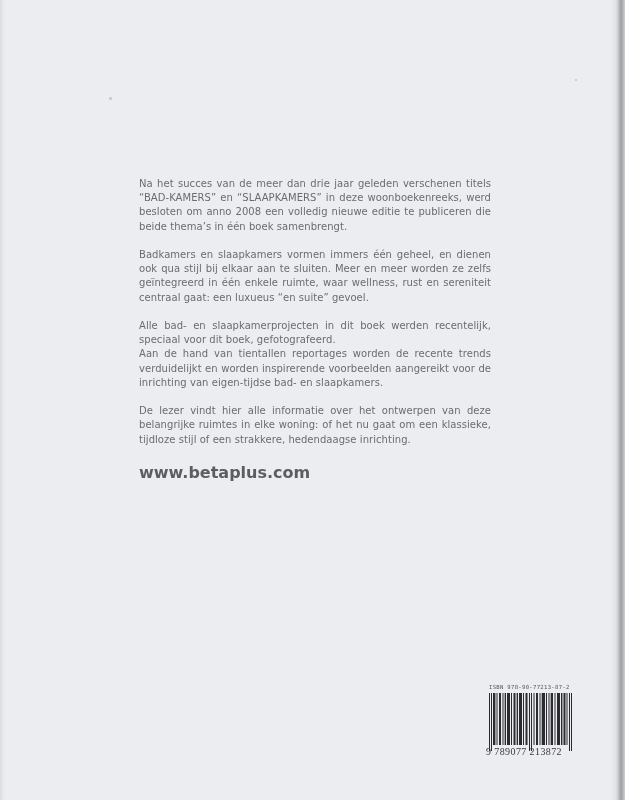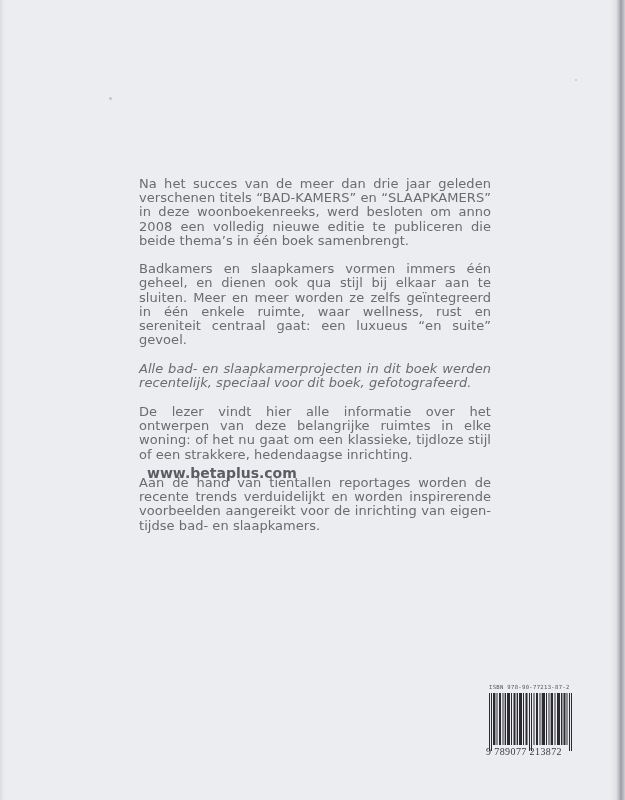--- a/index.html
+++ b/index.html
@@ -13,30 +13,30 @@
     position: absolute; left: 0; top: 0; width: 625px; height: 800px;
     background: linear-gradient(90deg, #d9d9de 0px, #e6e6ea 2px, #ecedf0 5px, #ecedf0 610px, #e2e2e6 616px, #bdbdc3 619px, #9c9ca4 621px, #d0d0d6 625px);
   }
   .speck {
     position: absolute; width: 3px; height: 3px; border-radius: 50%;
     background: #c5c5ca;
   }
   .blurb {
     position: absolute; left: 139px; top: 177px; width: 352px;
     color: #6b6b70;
-    font-size: 13px; line-height: 14.2px;
+    font-size: 10px; line-height: 14.2px;
     text-align: justify;
     letter-spacing: 0.05px;
   }
   .blurb p { margin: 0 0 14.2px 0; }
-  .blurb p.tight { margin-bottom: 15px; font-style: italic; }
+  .blurb p.tight { margin-bottom: 0; }
   .url {
     position: absolute; left: 139px; top: 466px;
     color: #5c5c62; font-weight: bold;
-    font-size: 14px; line-height: 14px; margin-left: 8px;
+    font-size: 16px; line-height: 14px;
   }
   .barcode {
     position: absolute; left: 484px; top: 682px; width: 92px; height: 80px;
   }
   .isbn-label {
     position: absolute; left: 5px; top: 2px;
     font-family: "DejaVu Sans Mono", monospace;
     font-size: 5.6px; color: #55555b; letter-spacing: 0.3px;
     white-space: nowrap;
   }
@@ -52,22 +52,22 @@
 <body>
 
 <div class="cover">
   <div class="speck" style="left:109px;top:97px;"></div>
   <div class="speck" style="left:575px;top:79px;width:2px;height:2px;"></div>
 
   <div class="blurb">
     <p>Na het succes van de meer dan drie jaar geleden verschenen titels “BAD-KAMERS” en “SLAAPKAMERS” in deze woonboekenreeks, werd besloten om anno 2008 een volledig nieuwe editie te publiceren die beide thema’s in één boek samenbrengt.</p>
     <p>Badkamers en slaapkamers vormen immers één geheel, en dienen ook qua stijl bij elkaar aan te sluiten. Meer en meer worden ze zelfs geïntegreerd in één enkele ruimte, waar wellness, rust en sereniteit centraal gaat: een luxueus “en suite” gevoel.</p>
     <p class="tight">Alle bad- en slaapkamerprojecten in dit boek werden recentelijk, speciaal voor dit boek, gefotografeerd.</p>
+    <p>Aan de hand van tientallen reportages worden de recente trends verduidelijkt en worden inspirerende voorbeelden aangereikt voor de inrichting van eigen-tijdse bad- en slaapkamers.</p>
     <p>De lezer vindt hier alle informatie over het ontwerpen van deze belangrijke ruimtes in elke woning: of het nu gaat om  een klassieke, tijdloze stijl of een strakkere, hedendaagse inrichting.</p>
-    <p>Aan de hand van tientallen reportages worden de recente trends verduidelijkt en worden inspirerende voorbeelden aangereikt voor de inrichting van eigen-tijdse bad- en slaapkamers.</p>
   </div>
 
   <div class="url">www.betaplus.com</div>
 
   <div class="barcode">
     <div class="isbn-label">ISBN 978-90-77213-87-2</div>
     <svg class="bars" width="86" height="58" viewBox="0 0 86 58">
       <g fill="#2a2a30">
 
         <rect x="1" y="0" width="1" height="58"></rect>

